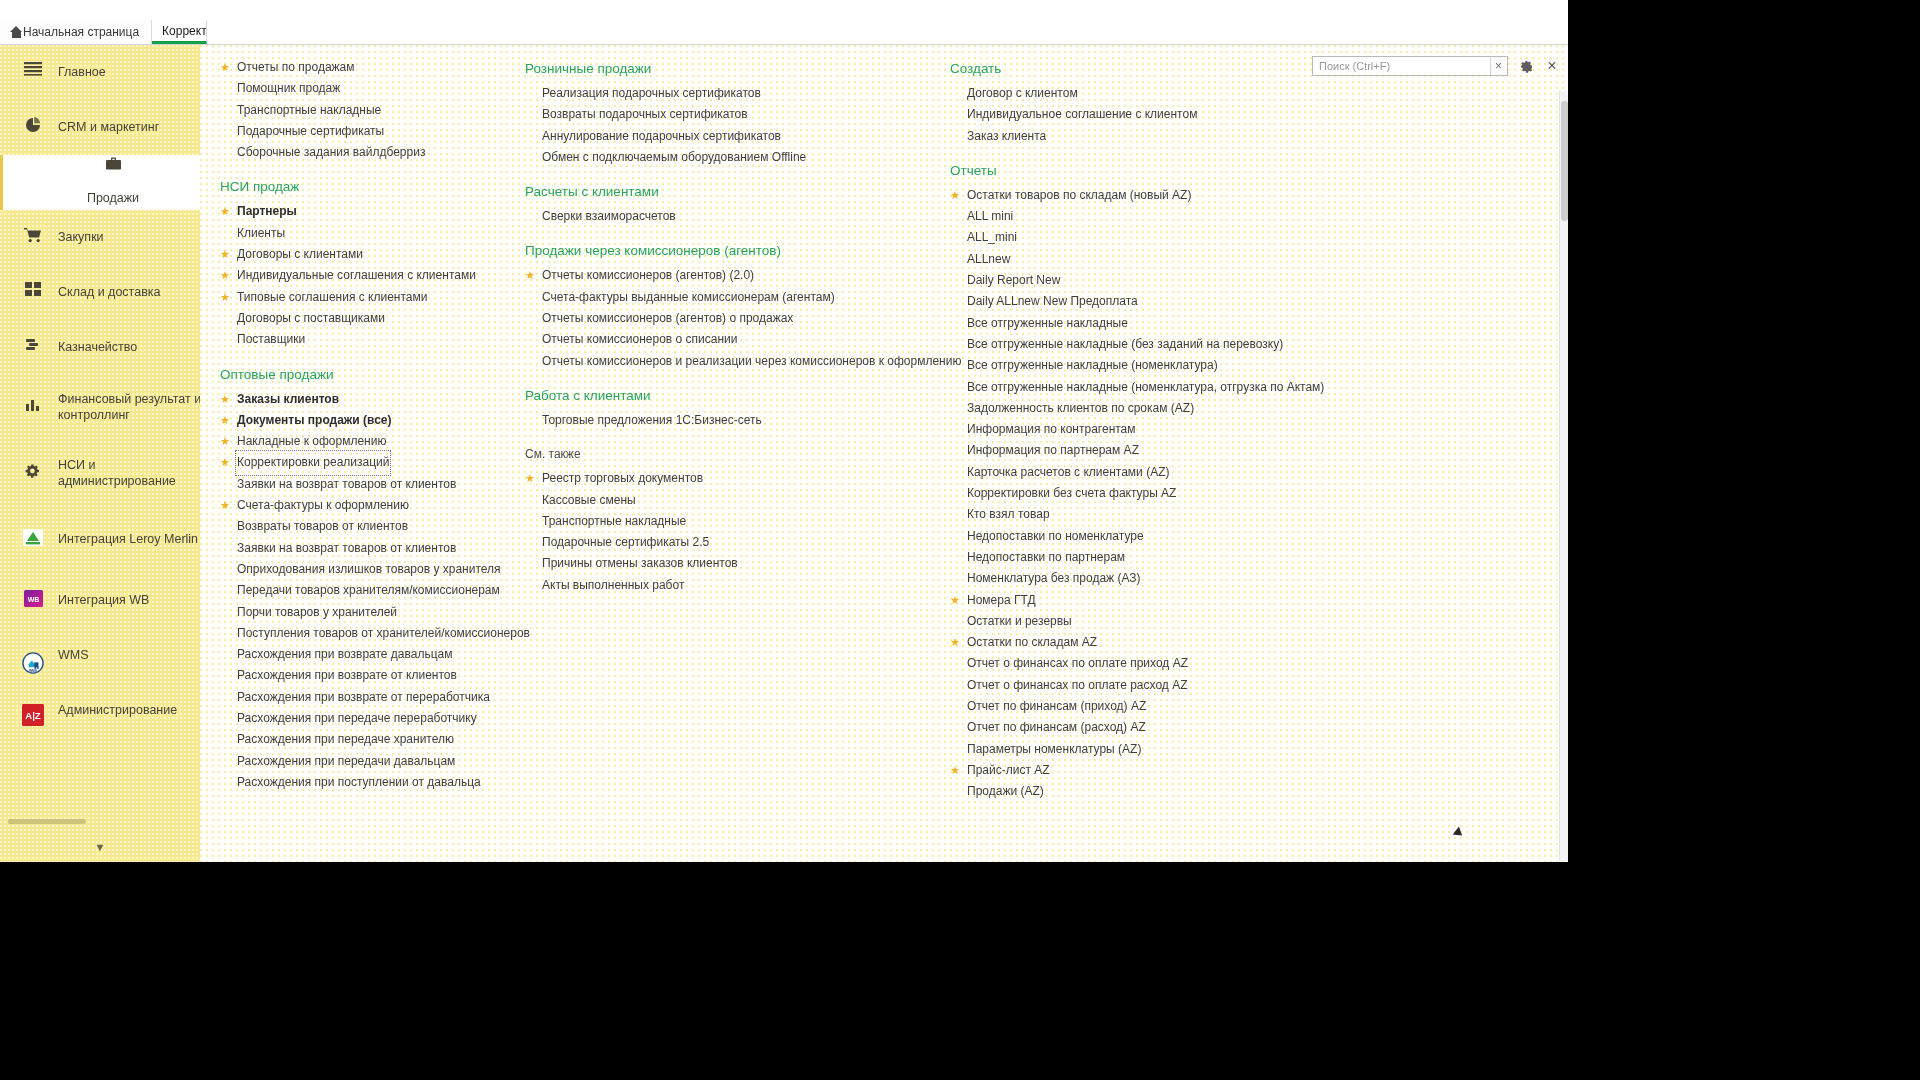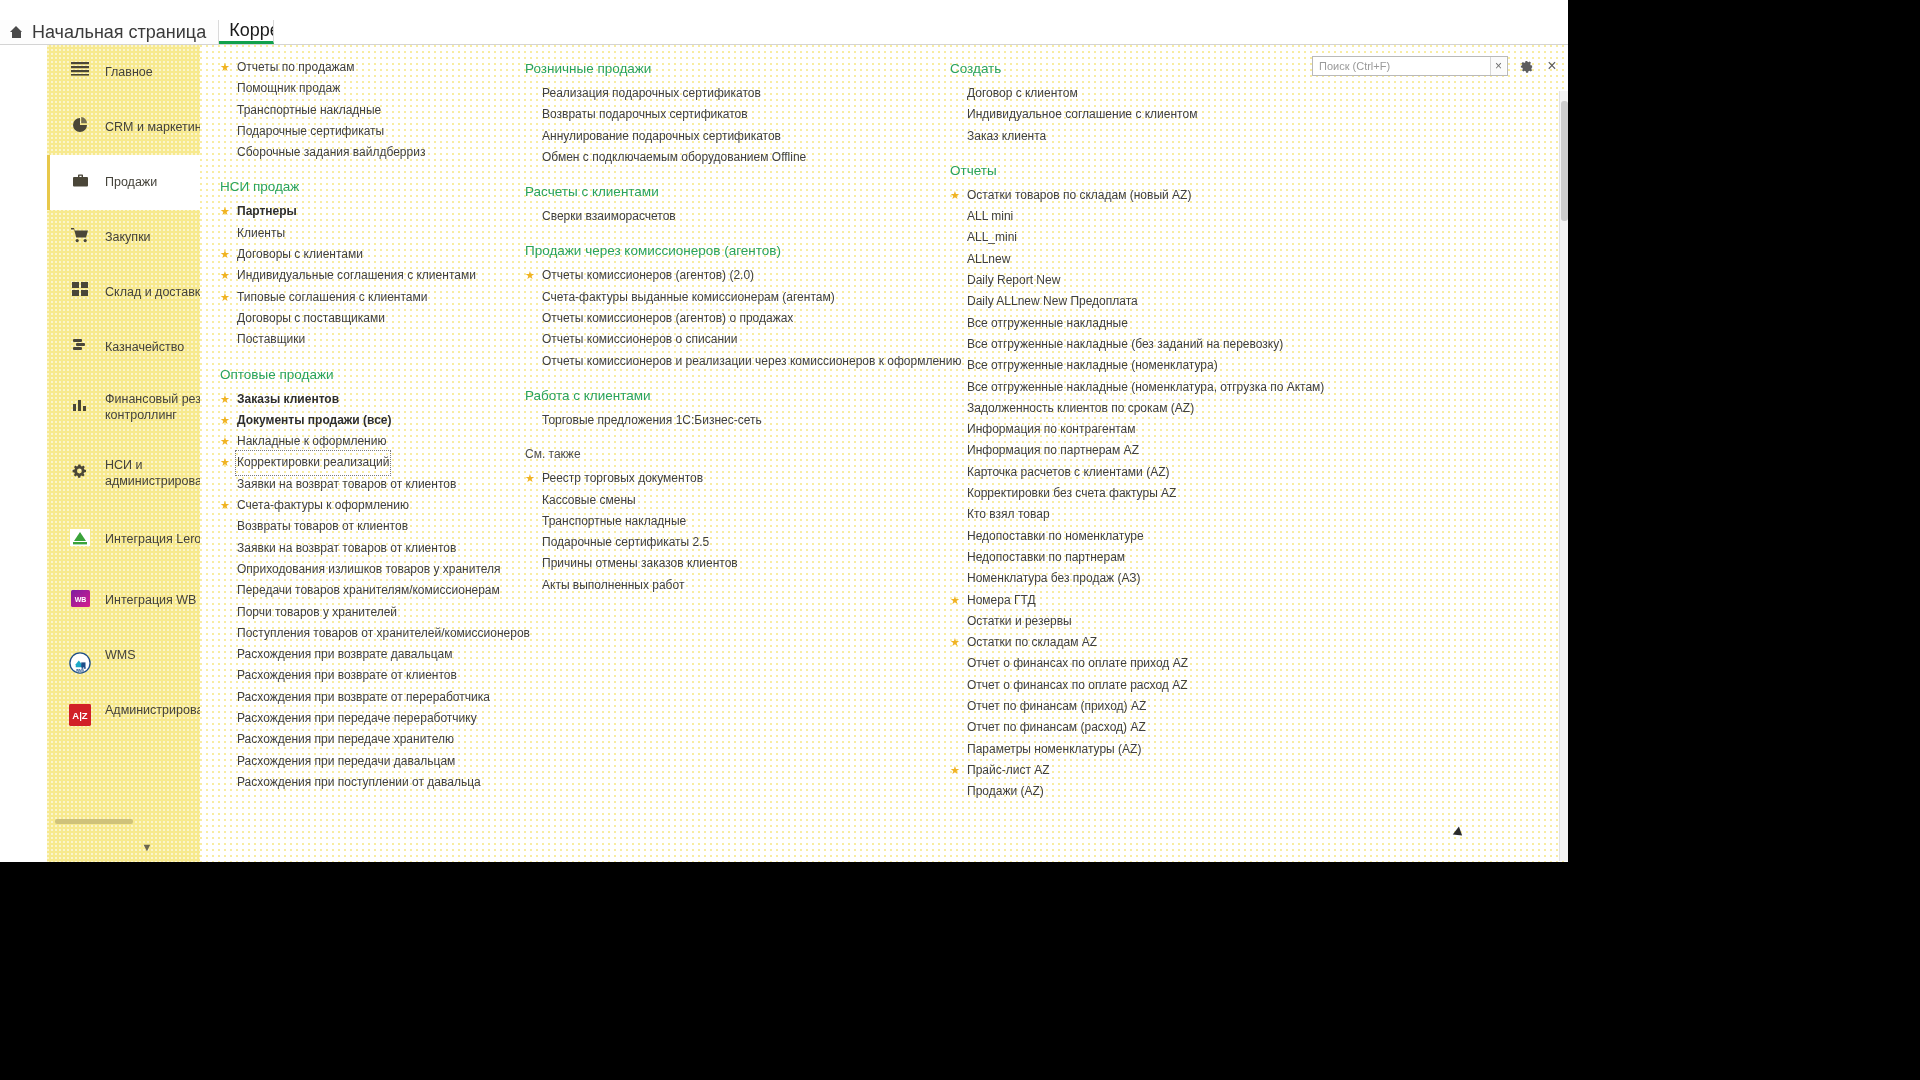--- a/index.html
+++ b/index.html
@@ -18,23 +18,23 @@
 
   
   .tabbar {
     position: absolute; left: 0; top: 20px;
     width: 1568px; height: 25px;
     background: #ffffff;
     border-bottom: 1px solid #d4d4d4;
     display: flex; align-items: stretch;
   }
   .tab {
-    display: flex; align-items: center; gap: 9px;
+    display: flex; align-items: center; gap: 0;
     padding: 0 12px 0 10px;
-    font-size: 18px; color: #3a3a3a;
+    font-size: 12px; color: #3a3a3a;
     border-right: 1px solid #d9d9d9;
     background: #fdfdfd;
     position: relative;
     white-space: nowrap;
     justify-content: space-between;
   }
   .tab.home { border-right: 1px solid #dadada; }
   .tab.active {
     background: #ffffff;
     border-bottom: 3px solid #11a14b;
@@ -56,31 +56,31 @@
   .body-row { position:absolute; left:0; top:45px; width:1568px; height:817px; }
 
   
   .sidebar {
     position:absolute; left:0; top:0; width:212px; height:817px;
     background: #f7e98e;
     background-image:
       radial-gradient(circle at 1px 1px, rgba(255,255,255,.55) 1px, transparent 1px);
     background-size: 4px 4px;
     overflow: hidden;
-    margin-left: 47px;
   }
   .sb-item {
     display:flex; align-items:center; gap:14px;
     height:55px; padding-left:22px; padding-right:8px;
     font-size:12.5px; color:#44423a;
     cursor:default;
   }
   .sb-item.selected {
     background:#ffffff;
     box-shadow: inset 3px 0 0 #e8c84a;
+    flex-direction: column;
   }
   .sb-item .sb-ico {
     width:22px; min-width:22px; height:22px;
     display:flex; align-items:flex-start; justify-content:center;
     color:#4a4638;
   }
   .sb-label { line-height:1.25; }
   .sb-item.tall { height:66px; }
 
   .sb-scrollbar {

